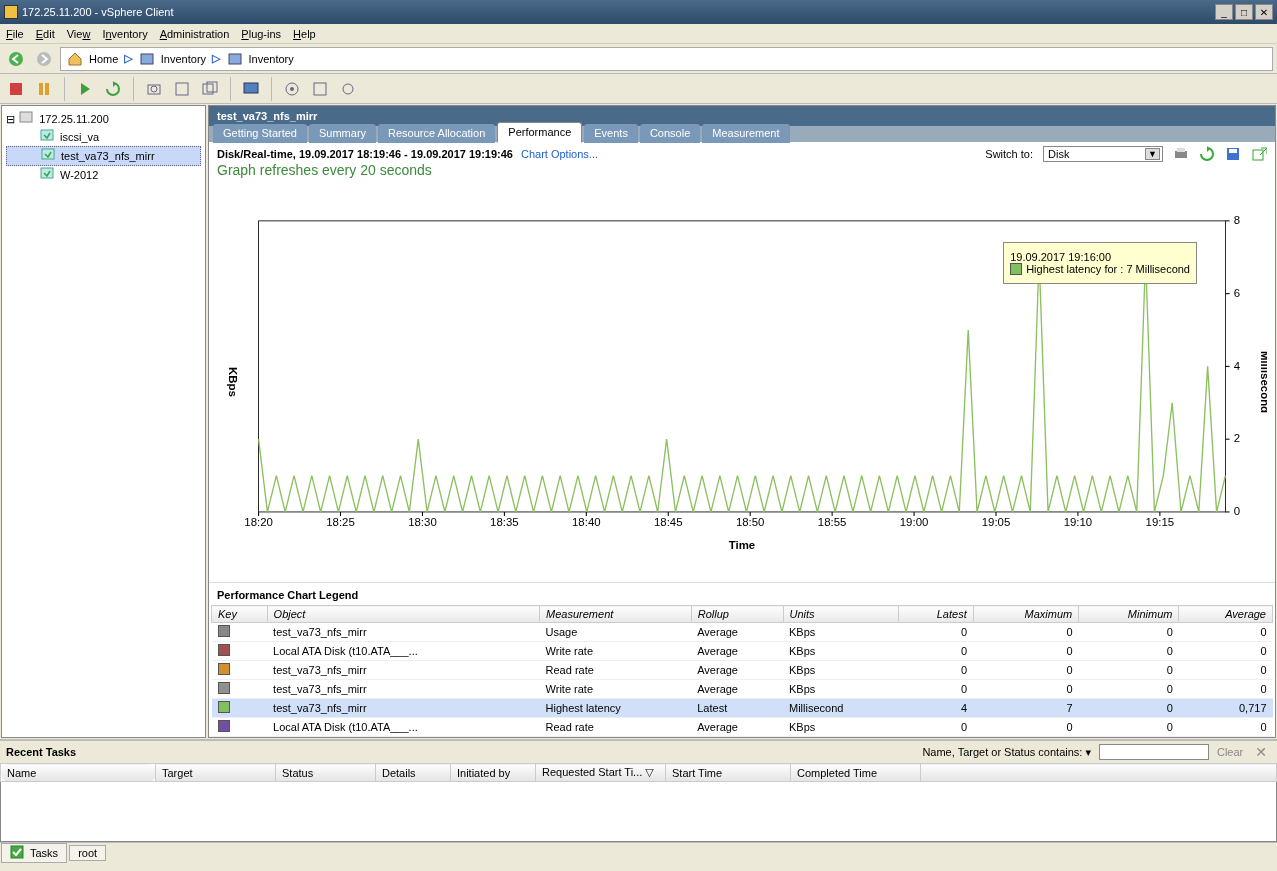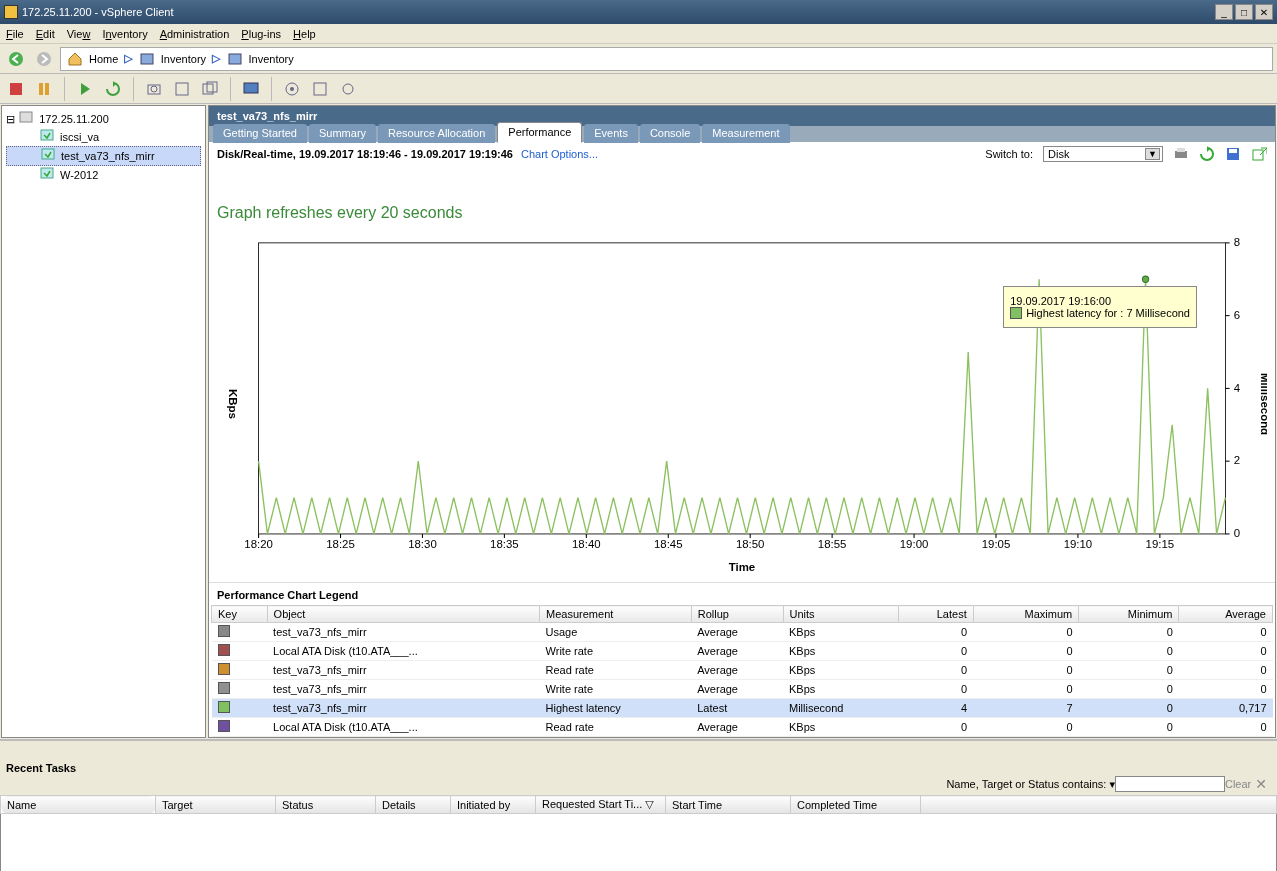--- a/index.html
+++ b/index.html
@@ -20,37 +20,37 @@
 .tree-item { display: flex; align-items: center; gap: 4px; padding: 1px 0; white-space: nowrap; cursor: pointer; }
 .tree-item.indent2 { padding-left: 34px; }
 .content { flex: 1; display: flex; flex-direction: column; background: #fff; border:1px solid #888; margin:1px; overflow:hidden; }
 .content-title { background: #4a6a8a; color: #fff; font-weight: bold; padding: 4px 8px; }
 .tabs { display: flex; background: #9ab; padding-left: 4px; height:16px; align-items:flex-end; }
 .tab { padding: 3px 10px 4px; background: #7a98b8; color: #fff; border-radius: 3px 3px 0 0; margin-right: 2px; cursor: pointer; font-size:11px; position:relative; top:1px;}
 .tab.active { background: #fff; color: #000; border:1px solid #888; border-bottom:1px solid #fff;}
 .perf-header { display: flex; align-items: baseline; padding: 4px 8px 0; gap: 8px; }
 .perf-title { font-weight: bold; }
 .perf-link { color: #2060d0; cursor: pointer; }
-.perf-sub { color: #3a8a3a; font-size: 16px; padding: 0 8px 4px; margin-top: 42px; }
+.perf-sub { color: #3a8a3a; font-size: 14px; padding: 0 8px 4px; }
 .perf-controls { margin-left: auto; display: flex; align-items: center; gap: 10px; }
 .perf-select { border: 1px solid #888; background: #fff; padding: 1px 18px 1px 4px; position: relative; width:120px;}
 .perf-select::after { content: '▼'; position: absolute; right: 2px; top: 1px; font-size: 9px; background:#ddd; border:1px solid #888; padding:0 2px;}
 .chart-area { flex: 1; position: relative; margin: 4px 8px; display:flex; }
 #chart-svg { width: 100%; height: 100%; }
 .tooltip { position: absolute; background: #ffffd0; border: 1px solid #888; padding: 8px 6px; font-size: 10px; top: 56px; right: 70px; }
 .legend-title { font-weight: bold; padding: 6px 8px 4px; }
 .legend-table { width: calc(100% - 4px); border-collapse: collapse; margin: 0 2px;}
-.legend-table th { background: linear-gradient(#fdfdfd,#e8e8e8); border: 1px solid #ccc; padding: 2px 6px; text-align: left; font-weight: normal; cursor:pointer; }
+.legend-table th { background: linear-gradient(#fdfdfd,#e8e8e8); border: 1px solid #ccc; padding: 2px 6px; text-align: left; font-weight: normal; cursor:pointer;font-style:italic; }
 .legend-table th.num, .legend-table td.num { text-align: right; }
 .legend-table td { border-bottom: 1px solid #eee; padding: 2px 6px; }
 .legend-table tr.sel td { background: #d0e0f8; }
 .key-box { width: 12px; height: 12px; border: 1px solid #555; display: inline-block; }
 .tasks-panel { border-top: 2px solid #bbb; background: #ece9d8; }
 .tasks-header { display: flex; align-items: center; padding: 3px 6px; font-weight: bold; }
-.tasks-filter { margin-left: auto; font-weight: normal; display:flex; align-items:center; gap:0;margin-top:32px;}
+.tasks-filter { margin-left: auto; font-weight: normal; display:flex; align-items:center; gap:8px;}
 .tasks-filter input { border: 1px solid #888; width: 110px; height: 16px; background:#fff;}
 .clear-link { color: #888; cursor: pointer; }
 .close-x { color: #888; cursor: pointer; font-size:14px; padding:0 4px;}
 .tasks-table { width: 100%; border-collapse: collapse; background: #fff; border: 1px solid #888; }
 .tasks-table th { background: linear-gradient(#fdfdfd,#e4e4e4); border: 1px solid #ccc; padding: 2px 6px; text-align: left; font-weight: normal; cursor:pointer;}
 .tasks-body { height: 60px; background:#fff; border:1px solid #888; border-top:none;}
 .statusbar { display: flex; border-top: 1px solid #bbb; height: 20px; align-items: center; }
 .status-tab { border: 1px solid #aaa; padding: 1px 8px; margin: 1px; background: #f4f2ea; display:flex; align-items:center; gap:4px; cursor:pointer;}
 .status-right { margin-left: auto; border: 1px solid #aaa; padding: 1px 8px; margin: 1px; background: #f4f2ea;}
 .ticon { display:inline-block; width:16px; height:16px; }

